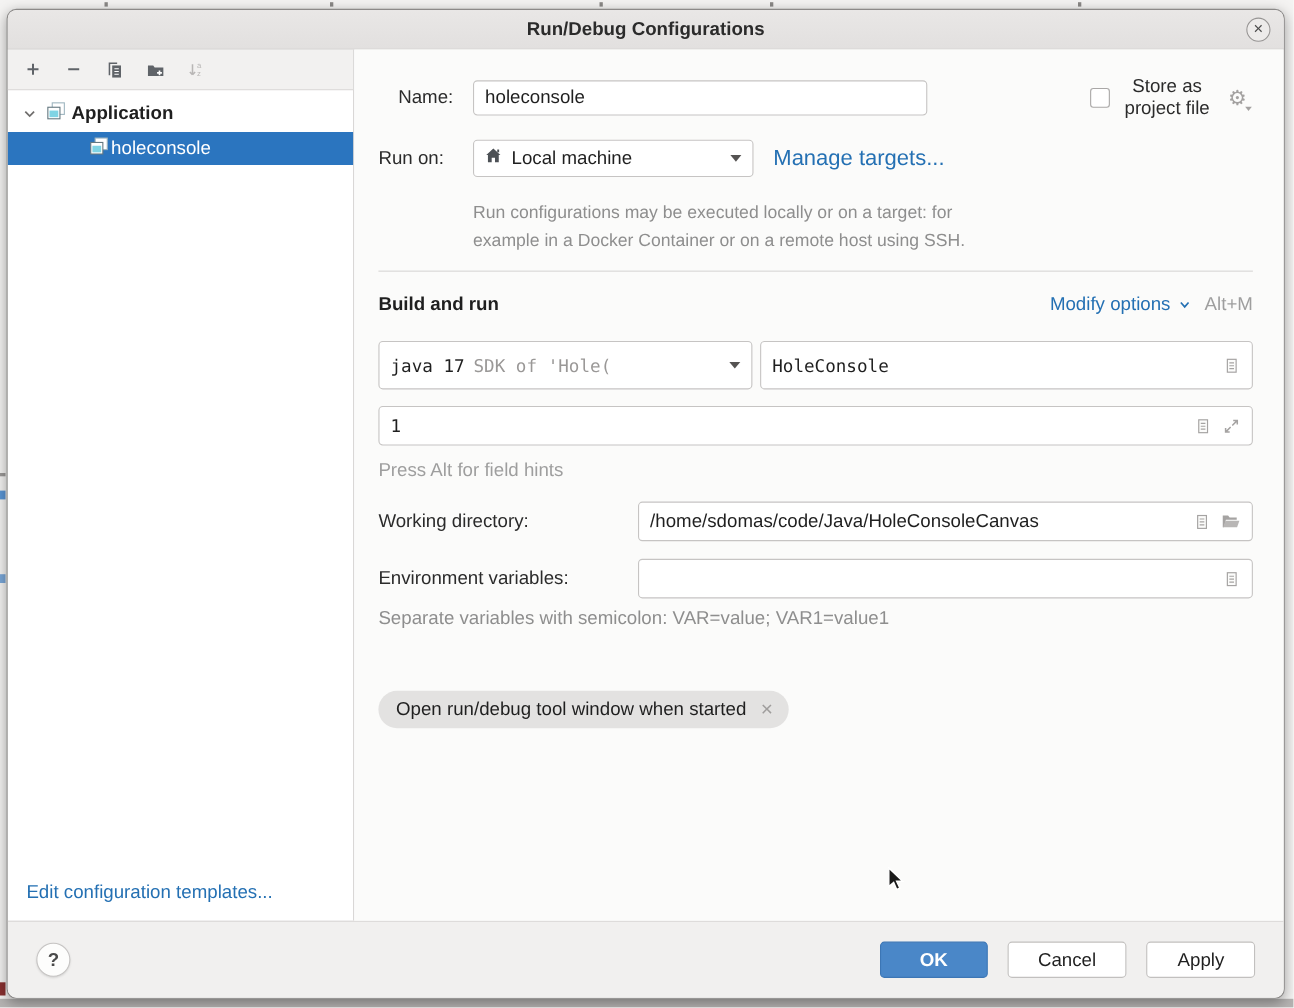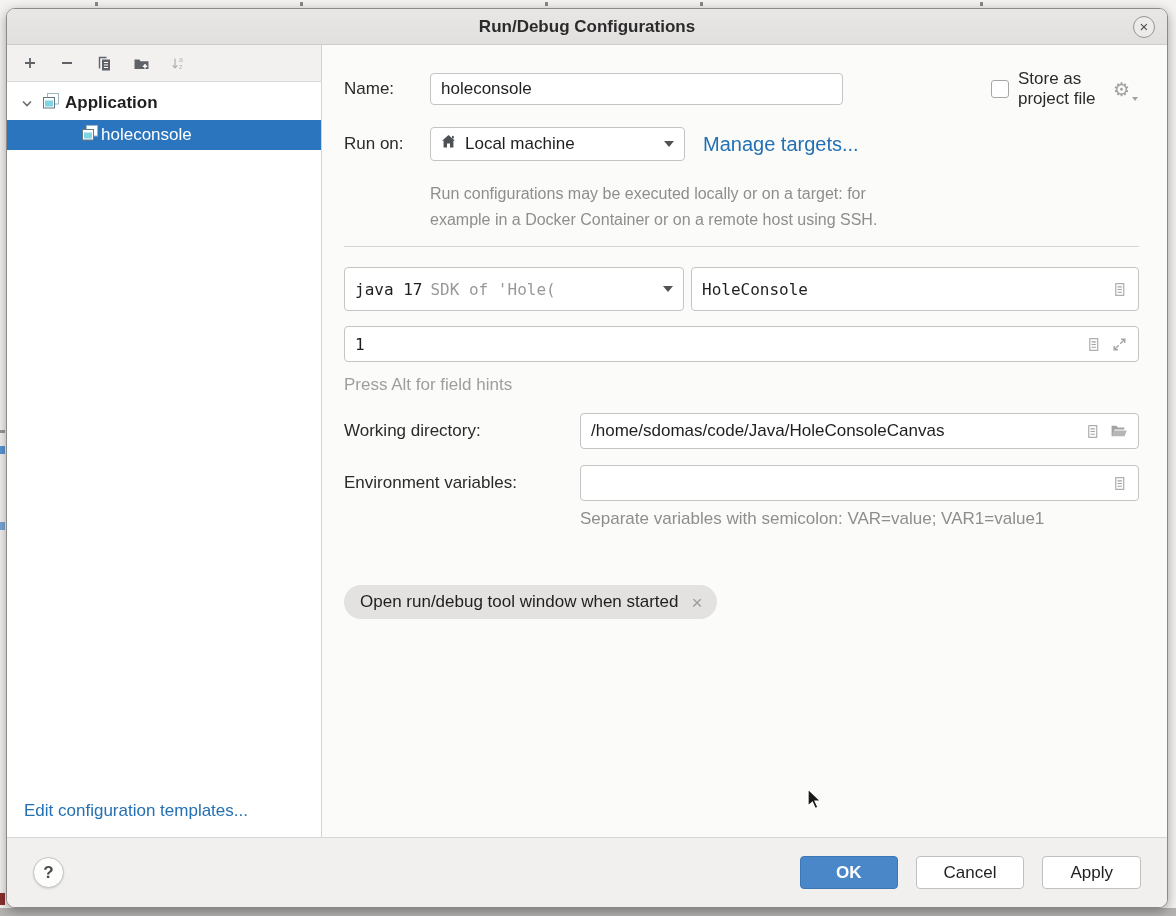--- a/index.html
+++ b/index.html
@@ -40,21 +40,21 @@
   
   .right-panel { flex:1; background:#fbfbfa; padding:28px 28px 0 22px; position:relative; min-width:0; }
   .lbl { font-size:17px; color:#2b2b2b; }
   .link { color:#2470b3; cursor:pointer; }
   .field { background:#fff; border:1px solid #c6c4c3; border-radius:4px; height:100%;
     display:flex; align-items:center; padding:0 10px; font-size:17px; color:#1f1f1f; }
   .mono { font-family:"DejaVu Sans Mono", monospace; font-size:16px; }
   .field .spacer { flex:1; }
   .field-icons { display:flex; align-items:center; gap:9px; margin-left:8px; }
 
-  .row-name { display:flex; align-items:center; height:32px; }
+  .row-name { display:flex; align-items:center; height:32px;text-align:center; }
   .row-name .lbl { width:86px; flex:0 0 86px; }
   .name-field { width:413px; }
   .store-group { margin-left:auto; display:flex; align-items:center; gap:9px; padding-right:2px; }
   .checkbox { width:18px; height:18px; background:#fff; border:1px solid #a9a7a6; border-radius:3px; }
   .gear { position:relative; color:#a3a1a0; font-size:19px; line-height:19px; width:24px; }
   .gear .mini-caret { position:absolute; right:-1px; bottom:-2px; width:0; height:0;
     border-left:3.5px solid transparent; border-right:3.5px solid transparent; border-top:4.5px solid #a3a1a0; }
 
   .row-runon { margin-top:22px; display:flex; align-items:center; height:34px; }
   .row-runon .lbl { width:86px; flex:0 0 86px; }
@@ -79,21 +79,21 @@
 
   .args-row { margin-top:15px; height:36px; }
 
   .hints { margin-top:13px; font-size:17px; color:#9e9e9e; }
 
   .labeled-row { display:flex; align-items:center; height:36px; }
   .labeled-row .lbl { width:236px; flex:0 0 236px; }
   .labeled-row .field { flex:1; min-width:0; }
   .wd-row { margin-top:18px; }
   .env-row { margin-top:16px; }
-  .env-hint { margin-top:8px; margin-left:236px; font-size:17px; color:#8e8e8e; }
+  .env-hint { margin-top:8px; font-size:17px; color:#8e8e8e; }
 
   .chip-wrap { margin-top:56px; }
   .chip { display:inline-flex; align-items:center; height:34px; background:#e3e2e1; border-radius:17px;
     padding:0 14px 0 16px; font-size:17px; color:#1f1f1f; gap:13px; }
   .chip-close { color:#9f9d9c; font-size:19px; line-height:19px; cursor:pointer; }
 
   
   .footer { height:70px; flex:0 0 70px; background:#f1f0ef; border-top:1px solid #d9d7d6;
     display:flex; align-items:center; padding:0 26px; }
   .help-btn { width:31px; height:31px; border:1px solid #c6c4c3; border-radius:50%; background:#fdfdfc;
@@ -225,20 +225,30 @@
         <span class="link manage-link">Manage targets...</span>
       </div>
 
       <div class="description">
         <div>Run configurations may be executed locally or on a target: for</div>
         <div>example in a Docker Container or on a remote host using SSH.</div>
       </div>
 
       <div class="divider"></div>
 
+      <div class="section-row">
+        <span class="section-title">Build and run</span>
+        <span class="modify-group">
+          <span class="link">Modify options</span>
+          <svg width="12" height="12" viewBox="0 0 12 12">
+              <polyline points="2.5,4 6,8 9.5,4" fill="none" stroke="#2470b3" stroke-width="1.5"></polyline>
+            </svg>
+          <span class="shortcut">Alt+M</span>
+        </span>
+      </div>
 
       <div class="sdk-row">
         <div class="field sdk-combo mono">
           <span class="primary">java 17</span>
           <span class="secondary">SDK of 'Hole(</span>
           <span class="caret"></span>
         </div>
         <div class="field class-field mono">
           <span>HoleConsole</span>
           <span class="spacer"></span>

